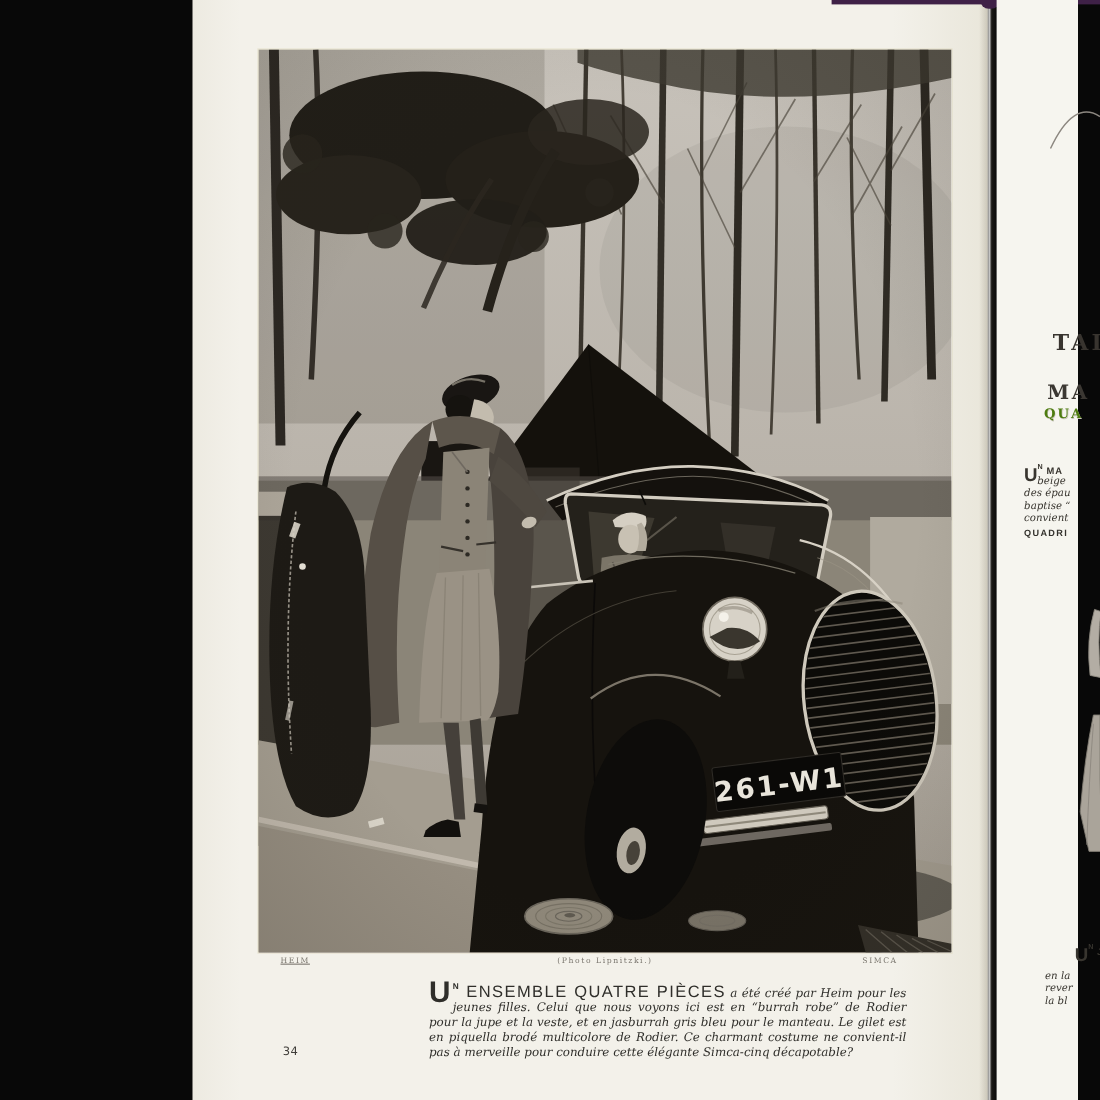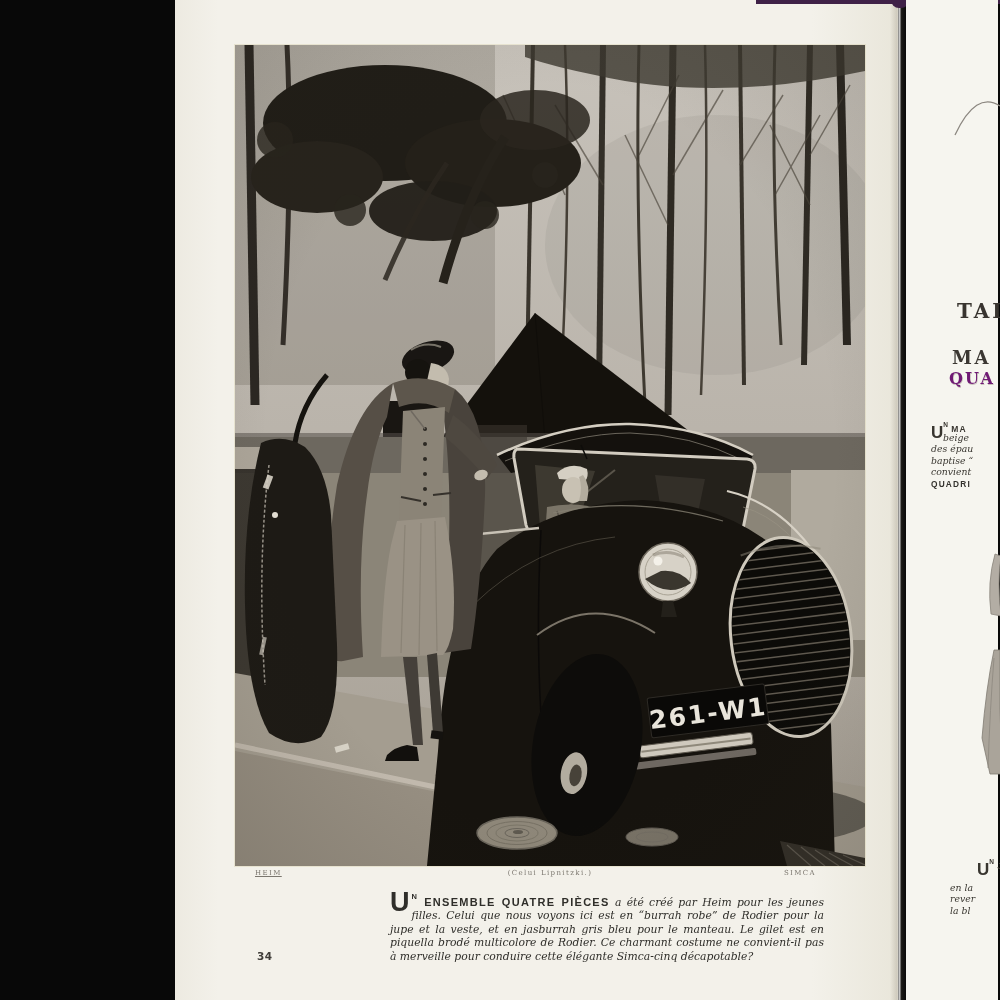--- a/index.html
+++ b/index.html
@@ -7,21 +7,21 @@
     width:1000px;height:1000px;position:relative;overflow:hidden;
     background:var(--backdrop-black,#080808);
     font-family:"DejaVu Serif",serif;
   }
   .scan-backdrop{position:absolute;left:0;top:0;width:175px;height:1000px;
     background:var(--backdrop-black,#080808);}
   .page-main{position:absolute;left:175px;top:0;width:723px;height:1000px;
     background:linear-gradient(90deg,#edeae1 0%,var(--page-cream,#f3f1ea) 6%,var(--page-cream,#f3f1ea) 88%,#e9e6da 100%);}
   .gutter{position:absolute;left:890px;top:0;width:16px;height:1000px;
     background:linear-gradient(90deg,rgba(110,100,80,0) 0%,rgba(110,100,80,.22) 45%,rgba(255,255,255,.85) 58%,rgba(110,100,80,.18) 72%,rgba(110,100,80,.02) 100%);}
-  .page-next{position:absolute;left:906px;top:0;width:92px;height:1000px;
+  .page-next{position:absolute;left:906px;top:0;width:74px;height:1000px;
     background:var(--next-page-cream,#f6f5ef);}
   .top-edge{position:absolute;left:756px;top:0;width:244px;height:4px;
     background:var(--top-edge-purple,#3f2147);}
   .top-edge-bulge{position:absolute;left:891px;top:0;width:18px;height:8px;
     background:var(--top-edge-purple,#3f2147);border-radius:0 0 9px 9px;}
 
   .photo{position:absolute;left:60px;top:45px;width:630px;height:821px;display:block;
     box-shadow:0 0 0 1px rgba(210,200,160,.35);}
 
   .credit{position:absolute;top:869px;font-size:7px;letter-spacing:1.4px;
@@ -30,31 +30,31 @@
   .credit-center{left:60px;width:630px;text-align:center;}
   .credit-right{left:560px;width:130px;text-align:center;}
 
   .caption{position:absolute;left:215px;top:890px;width:434px;text-align:justify;
     color:var(--caption-ink,#2f2e2a);font-size:10.8px;line-height:13.4px;
     font-style:italic;font-family:"DejaVu Serif",serif;}
   .caption .dropcap{float:left;font-style:normal;font-weight:bold;
     font-family:"Liberation Sans",sans-serif;font-size:27px;line-height:23px;margin:1px 2px 0 0;}
   .caption .supn{font-style:normal;font-weight:bold;font-family:"Liberation Sans",sans-serif;
     font-size:7.5px;vertical-align:7px;letter-spacing:1px;}
-  .caption .lead{font-style:normal;font-weight:bold;font-family:"Liberation Sans",sans-serif;
-    font-size:11px;letter-spacing:1.3px;}
+  .caption .lead{font-style:normal;font-weight:normal;font-family:"Liberation Sans",sans-serif;
+    font-size:15px;letter-spacing:1.3px;}
 
   .pageno{position:absolute;left:82px;top:950px;font-size:10.5px;letter-spacing:.5px;
-    color:#3f3d39;font-family:"DejaVu Sans",sans-serif;font-weight:bold;}
+    color:#3f3d39;font-family:"DejaVu Sans",sans-serif;}
 
   
   .np-h{position:absolute;font-family:"DejaVu Serif",serif;font-weight:bold;white-space:nowrap;}
   .np-h1{left:51px;top:299px;font-size:20px;letter-spacing:3px;color:var(--heading-ink,#38342f);}
   .np-h2{left:46px;top:347px;font-size:18px;letter-spacing:2.5px;color:#3b3732;}
-  .np-h3{left:43px;top:369px;font-size:16px;letter-spacing:2px;color:#701a75;
+  .np-h3{left:43px;top:369px;font-size:12px;letter-spacing:2px;color:#4d7c0f;
     text-shadow:.6px .6px 0 #c8c3ba;}
   .np-para{position:absolute;font-size:9.3px;font-style:italic;line-height:11.4px;
     color:#38352f;white-space:nowrap;font-family:"DejaVu Serif",serif;}
   .np-para-top{left:25px;top:419px;width:80px;}
   .np-para-bottom{left:44px;top:856px;width:60px;}
   .frag-first{font-style:normal;height:13px;}
   .np-para-bottom .frag-first{margin-left:27px;height:26px;}
   .frag-dropcap{display:inline-block;font-family:"Liberation Sans",sans-serif;font-weight:bold;
     font-size:17px;line-height:10px;vertical-align:-6px;}
   .frag-sup{font-family:"Liberation Sans",sans-serif;font-weight:bold;font-size:6.5px;
@@ -314,21 +314,21 @@
           <path d="M580,805 L604,821"></path>
         <path d="M594,808 L618,821"></path>
           <path d="M608,810 L630,820"></path>
       </g>
     </g>
 
     <rect width="630" height="821" fill="url(#vig)"></rect>
   </svg>
 
   <div class="credit credit-left">HEIM</div>
-  <div class="credit credit-center">(Celui Lipnitzki.)</div>
+  <div class="credit credit-center">(Photo Lipnitzki.)</div>
   <div class="credit credit-right">SIMCA</div>
 
   <div class="caption">
     <span class="dropcap">U</span><span class="supn">N</span><span class="lead"> ENSEMBLE QUATRE PIÈCES</span>
     <span>a été créé par Heim pour les jeunes filles. Celui que nous voyons ici est en “burrah robe” de Rodier pour la jupe et la veste, et en jasburrah gris bleu pour le manteau. Le gilet est en piquella brodé multicolore de Rodier. Ce charmant costume ne convient-il pas à merveille pour conduire cette élégante Simca-cinq décapotable?</span>
   </div>
 
   <div class="pageno">34</div>
 </div>
 

